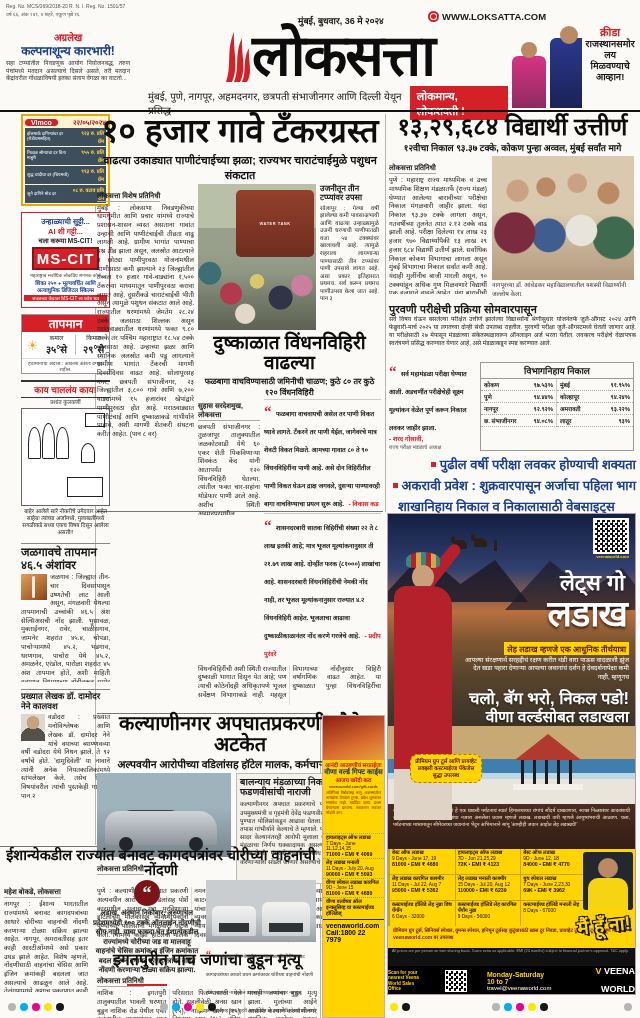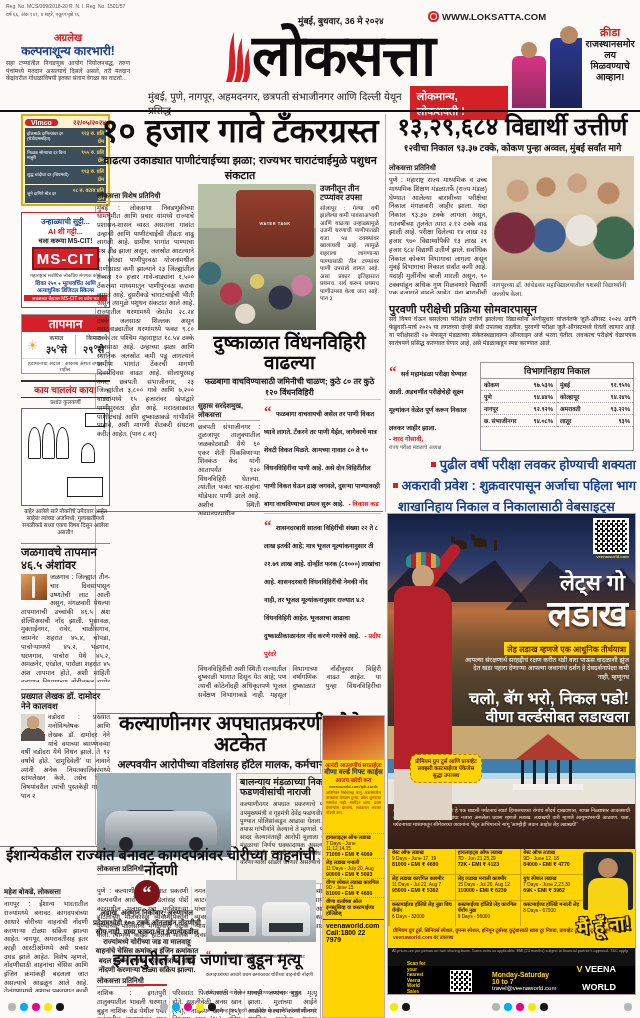--- a/index.html
+++ b/index.html
@@ -194,21 +194,21 @@
   .pk-s{font-size:4.8px;color:#201000;}
   .pk-p{font-weight:900;font-size:5.2px;color:#201000;}
   .pk-p:empty{display:none;}
   .man{position:absolute;right:2px;top:338px;width:50px;height:58px;background:#23272e;overflow:hidden;border-radius:3px;}
   .man:before{content:"";position:absolute;left:15px;top:6px;width:20px;height:20px;border-radius:50%;background:#b98a63;}
   .man:after{content:"";position:absolute;left:5px;top:26px;width:40px;height:32px;border-radius:10px 10px 0 0;background:#f6d411;}
   .v-notes{position:absolute;left:0;top:412px;width:100%;height:22px;color:#7a1800;font-weight:bold;font-size:5px;line-height:1.3;padding:1px 5px;box-sizing:border-box;background:#ffd400;}
   .v-fine{position:absolute;left:0;top:434px;width:100%;height:18px;background:#111;color:#aaa;font-size:3.8px;line-height:1.3;padding:1px 4px;box-sizing:border-box;}
   .tagbig{position:absolute;right:4px;top:398px;z-index:5;color:#ffd400;font-weight:900;font-size:19px;transform:rotate(-6deg);
      text-shadow:-1px -1px 0 #111,1px -1px 0 #111,-1px 1px 0 #111,1px 1px 0 #111,2px 2px 0 #111;}
-  .vbar{position:absolute;left:0;top:452px;width:100%;height:29px;background:#000;display:flex;align-items:center;gap:20px;padding:2px 19px;box-sizing:border-box;}
+  .vbar{position:absolute;left:0;top:452px;width:100%;height:29px;background:#000;display:flex;align-items:center;gap:20px;padding:2px 0;box-sizing:border-box;}
   .vb-scan{color:#ffd400;font-size:4.6px;font-weight:bold;width:44px;line-height:1.2;}
   .vb-qr{width:20px;height:20px;background:repeating-conic-gradient(#fff 0% 25%,#000 0% 50%);background-size:5px 5px;flex:0 0 auto;border:1px solid #fff;}
   .vb-mid{flex:1;}
   .vb-hours{color:#ffd400;font-weight:900;font-size:6.8px;}
   .vb-mail{color:#fff;font-size:6px;}
   .vb-brand{text-align:right;}
   .vb-logo{color:#fff;font-weight:900;font-size:9px;}
   .vb-v{color:#ffd400;font-weight:900;}
   .vb-sub{color:#bbb;font-size:4.2px;}
 

